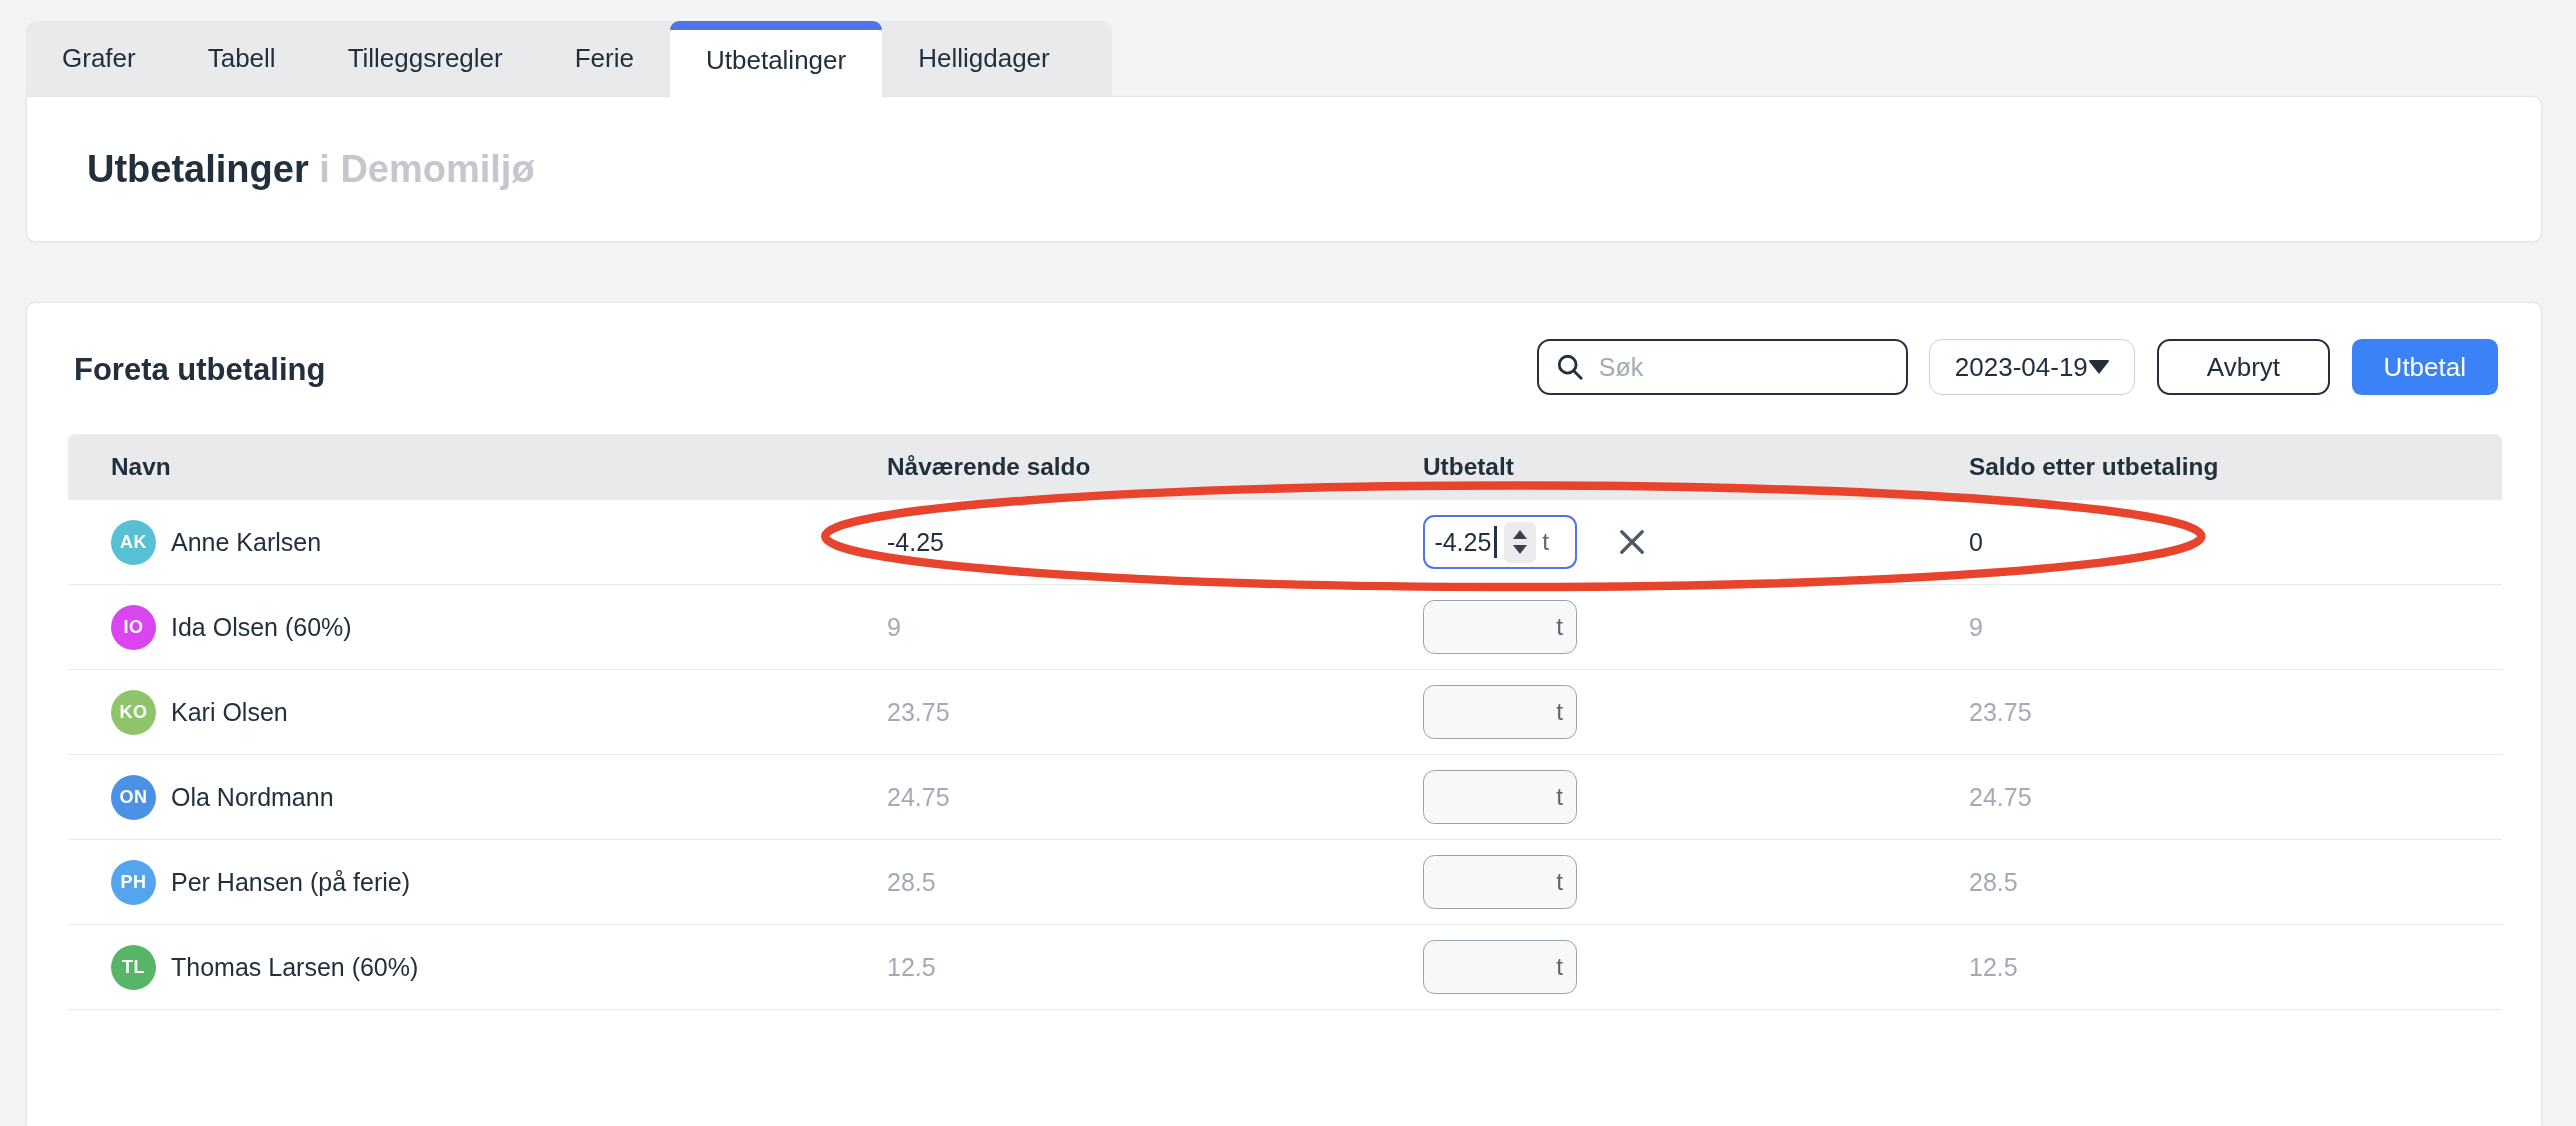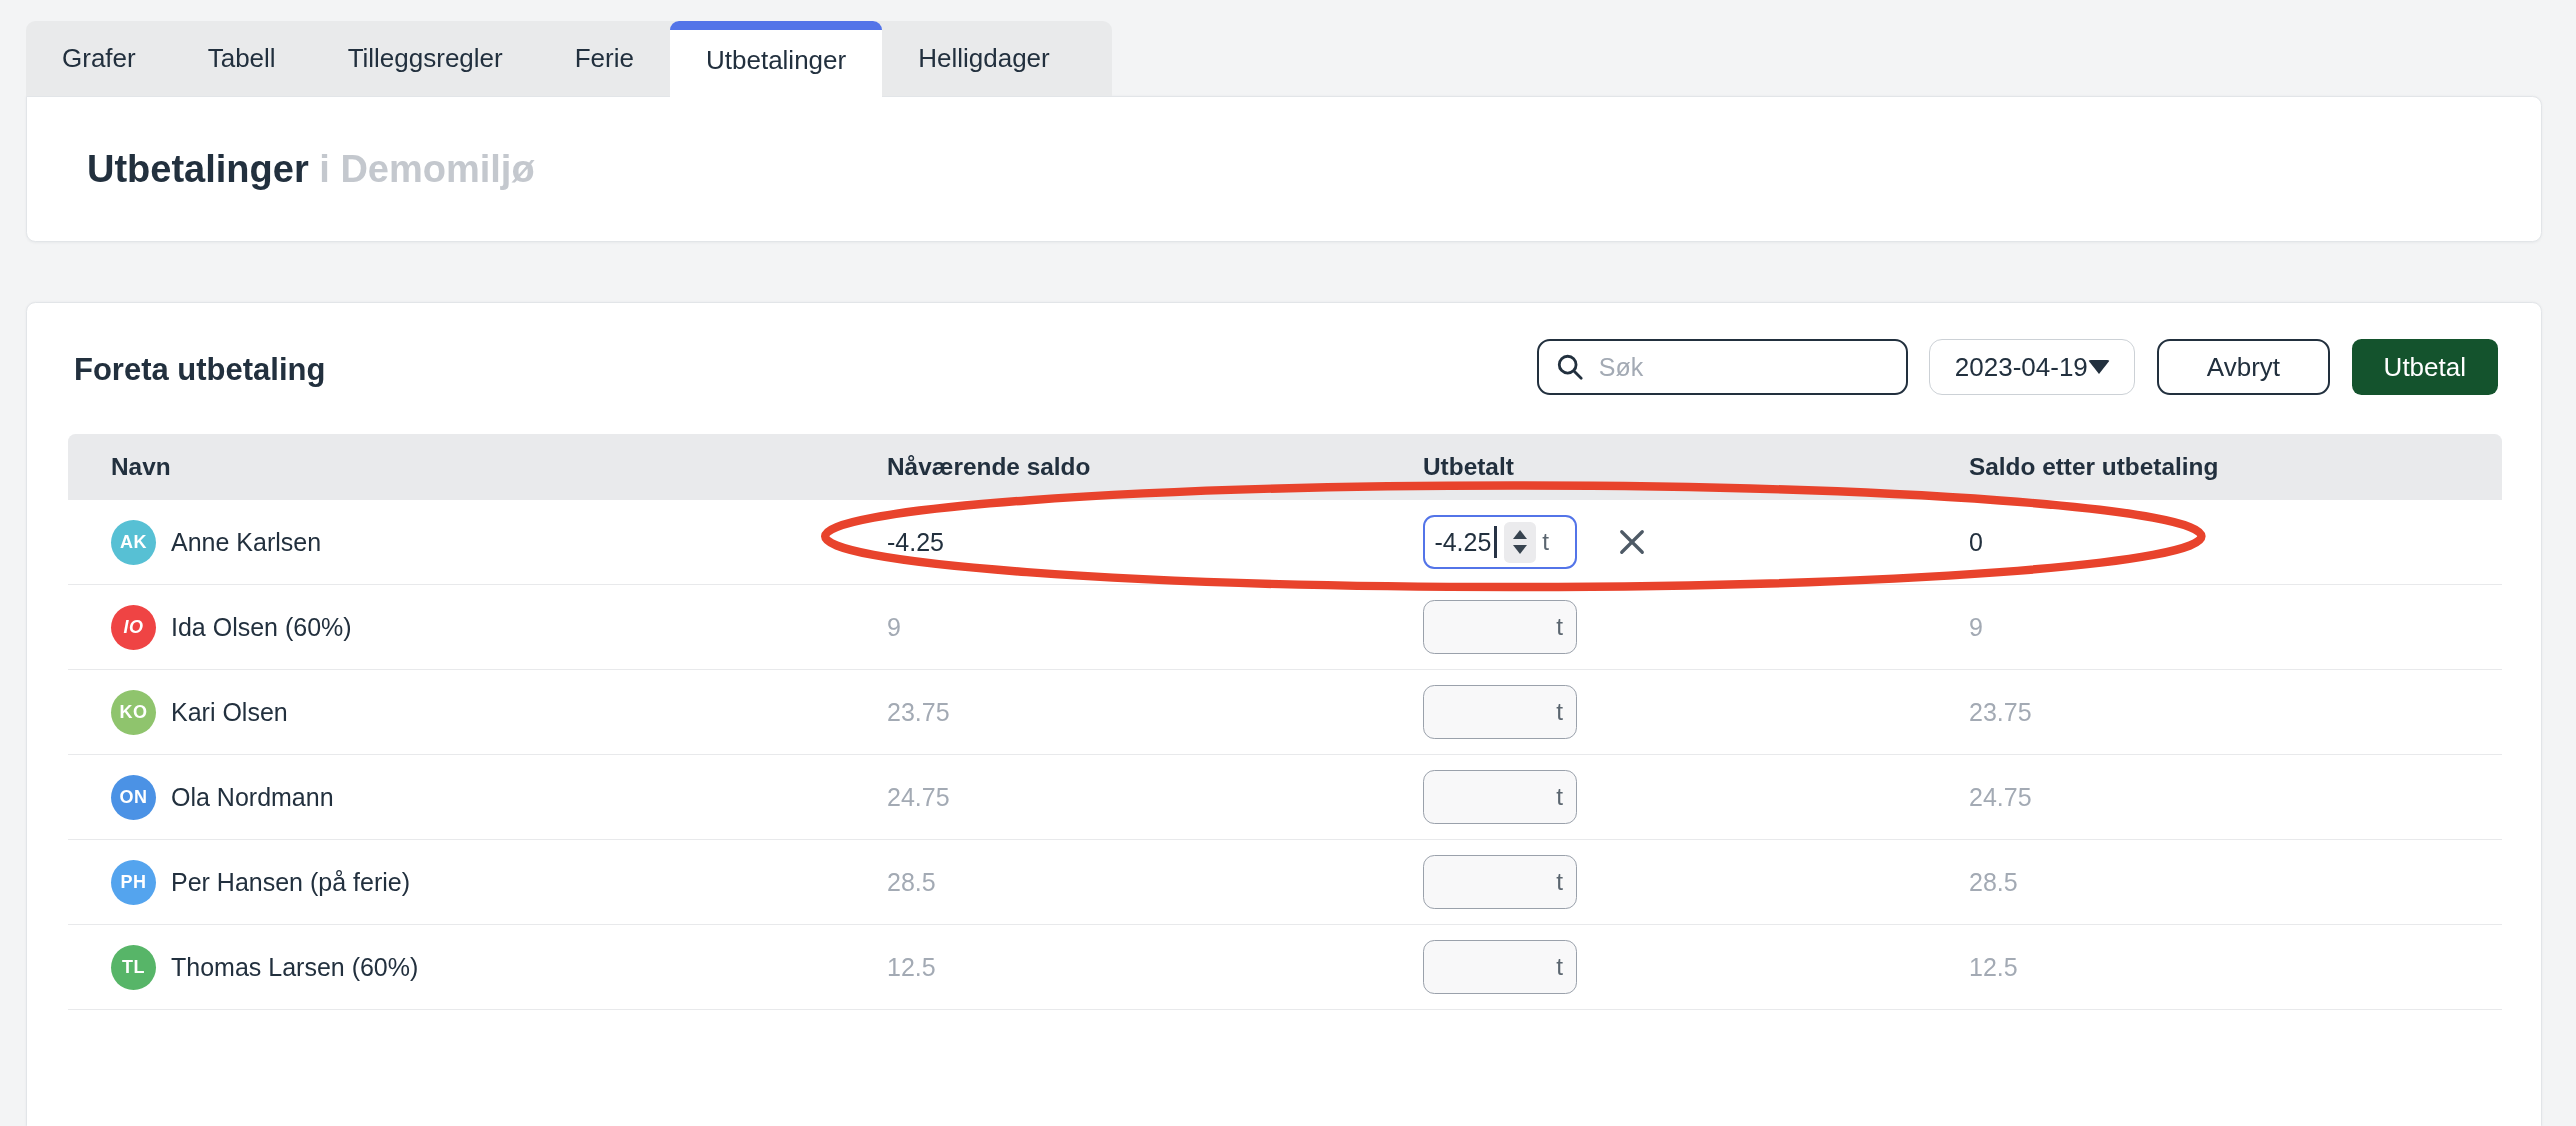--- a/index.html
+++ b/index.html
@@ -155,21 +155,21 @@
         <circle cx="12.5" cy="12.5" r="9" fill="none" stroke="#22303e" stroke-width="3"></circle>
         <line x1="19.5" y1="19.5" x2="27" y2="27" stroke="#22303e" stroke-width="3" stroke-linecap="round"></line>
       </svg>
       <input placeholder="Søk" style="">
     </div>
     <div class="dateselect">
       <span>2023-04-19</span>
       <span class="caret-down"></span>
     </div>
     <button class="btn btn-outline">Avbryt</button>
-    <button class="btn btn-primary" style="background-color: #14532d;">Utbetal</button>
+    <button class="btn btn-primary" style="background-color: #3b82f6;">Utbetal</button>
   </div>
 
   <div class="table">
     <div class="grid thead">
       <div class="hcell">Navn</div>
       <div class="hcell">Nåværende saldo</div>
       <div class="hcell">Utbetalt</div>
       <div class="hcell">Saldo etter utbetaling</div>
     </div>
 
@@ -194,21 +194,21 @@
             <line x1="4" y1="4" x2="26" y2="26" stroke="#4e5a66" stroke-width="3.5" stroke-linecap="round"></line>
             <line x1="26" y1="4" x2="4" y2="26" stroke="#4e5a66" stroke-width="3.5" stroke-linecap="round"></line>
           </svg>
         </span>
       </div>
       <div class="cell val dark">0</div>
     </div>
 
     <div class="grid row">
       <div class="cell">
-        <span class="avatar" style="background-color: #ef4444; font-style: italic;">IO</span>
+        <span class="avatar" style="background-color: #d946ef;">IO</span>
         <span class="name">Ida Olsen (60%)</span>
       </div>
       <div class="cell val">9</div>
       <div class="cell">
         <div class="payinput">
           <span class="unit">t</span>
         </div>
       </div>
       <div class="cell val">9</div>
     </div>

